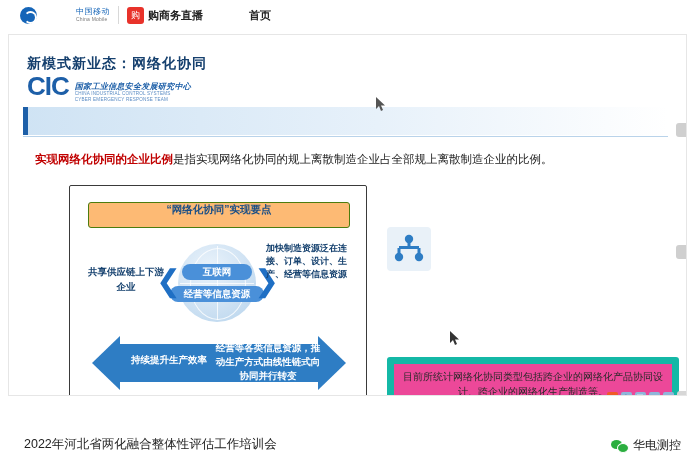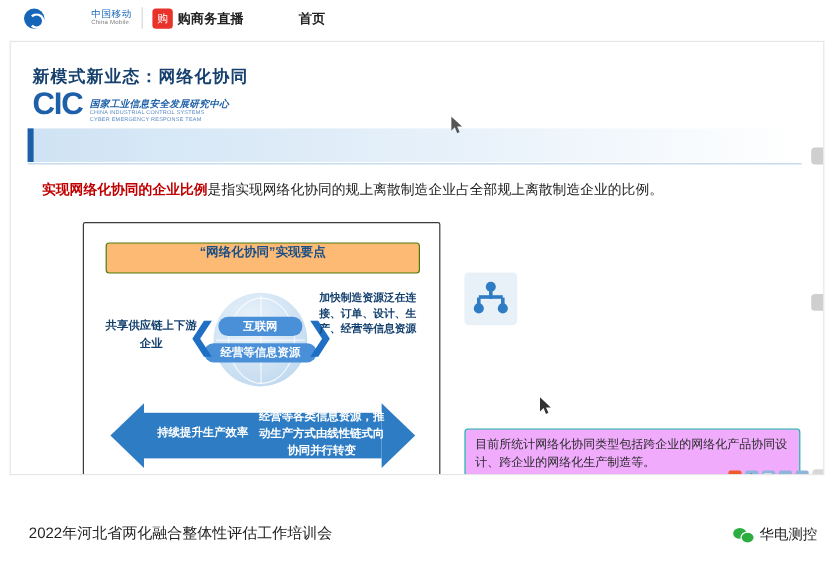--- a/index.html
+++ b/index.html
@@ -63,21 +63,21 @@
   .bigarrow .lt{position:absolute;left:0;top:0;width:0;height:0;border-top:27px solid transparent;border-bottom:27px solid transparent;border-right:28px solid #2e7dc4;}
   .bigarrow .rt{position:absolute;right:0;top:0;width:0;height:0;border-top:27px solid transparent;border-bottom:27px solid transparent;border-left:28px solid #2e7dc4;}
   .ba-left{position:absolute;left:34px;top:18px;width:86px;text-align:center;font-size:9.5px;color:#ffffff;font-weight:bold;}
   .ba-mid{position:absolute;left:120px;top:5px;width:112px;text-align:center;font-size:9.5px;line-height:14px;color:#ffffff;font-weight:bold;}
 
   
   .hexicon{position:absolute;left:378px;top:192px;width:44px;height:44px;background:#e9f1f8;border-radius:4px;}
   .hexicon svg{display:block;}
   .rtext{position:absolute;left:430px;top:184px;width:226px;font-size:11.5px;line-height:17px;color:#222;text-align:justify;}
   .rtext b{color:#c00000;font-weight:bold;}
-  .notebox{position:absolute;left:378px;top:322px;width:278px;height:44px;background:#f0abfc;border:1px solid #14b8a6;border-radius:3px;}
+  .notebox{position:absolute;left:378px;top:322px;width:278px;height:44px;background:#ec4899;border:7px solid #14b8a6;border-radius:3px;text-align:center;}
   .notebox p{margin:0;padding:5px 8px;font-size:10px;line-height:15px;color:#2a2a2a;}
 
   
   .cursor{position:absolute;width:11px;height:15px;}
   .cursor svg{display:block;}
 
   
   .edge-tab{position:absolute;right:0;background:#cfcfcf;border-radius:3px 0 0 3px;width:10px;height:14px;}
   
   .float-tools{position:absolute;left:598px;top:352px;width:70px;height:22px;display:flex;align-items:center;}

